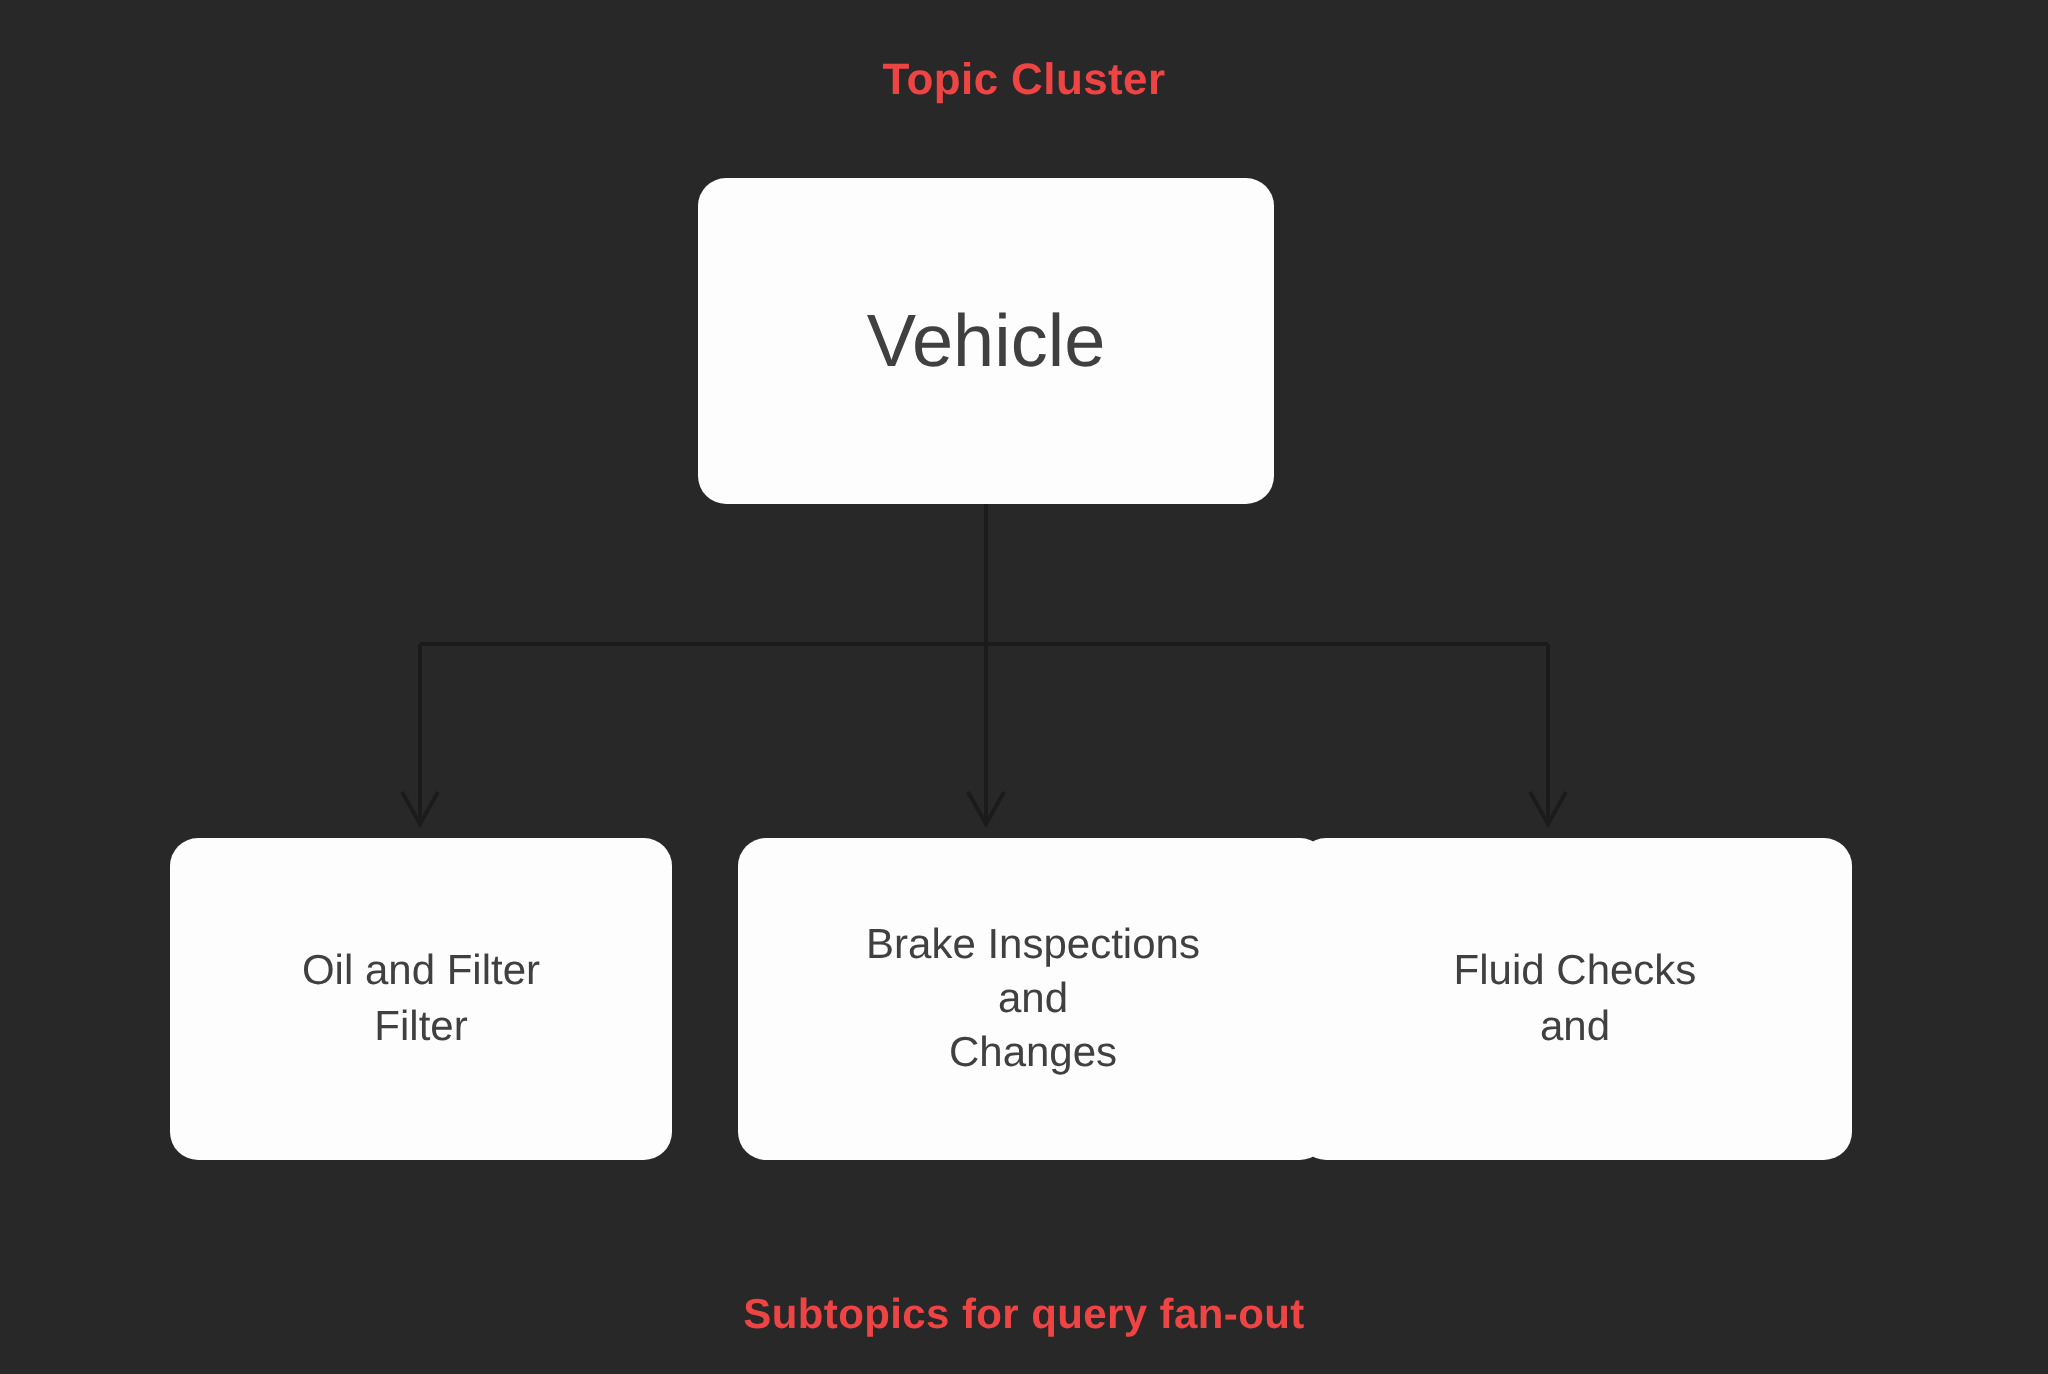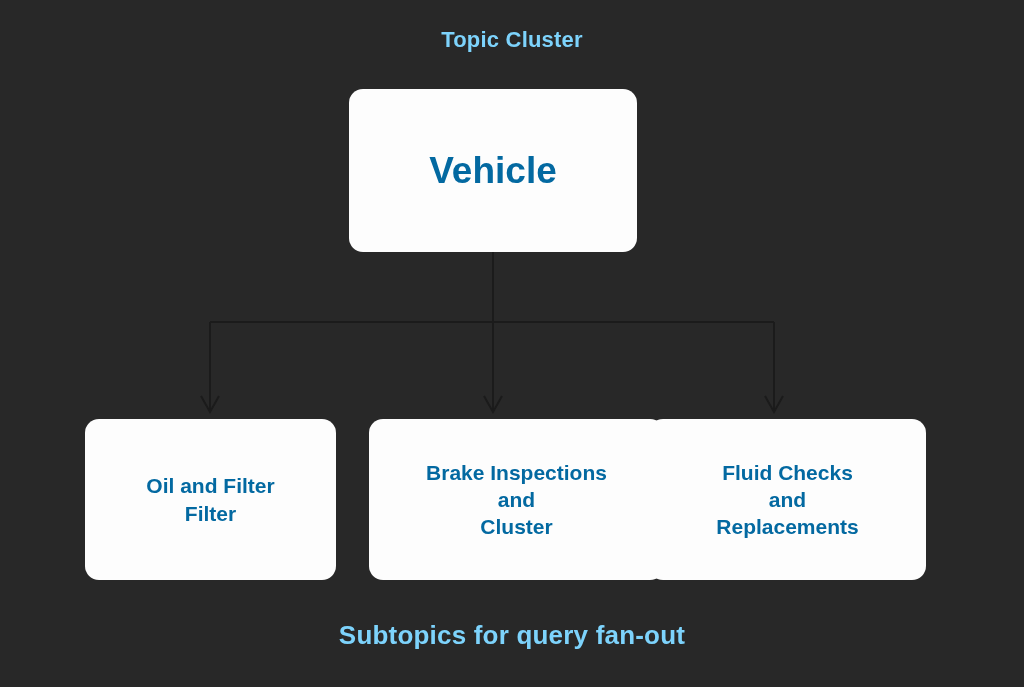--- a/index.html
+++ b/index.html
@@ -19,46 +19,46 @@
     background: #282828;
     overflow: hidden;
   }
 
   
   .caption {
     position: absolute;
     left: 0;
     width: 1024px;
     text-align: center;
-    color: #7dd3fc;
+    color: #ef4444;
     font-weight: bold;
     letter-spacing: 0.2px;
     white-space: nowrap;
   }
   #title-caption {
     top: 27px;
     font-size: 22px;
   }
   #footer-caption {
-    top: 620px;
-    font-size: 26px;
+    top: 646px;
+    font-size: 21px;
   }
 
   
   .node {
     position: absolute;
     background: #fdfdfd;
     border-radius: 14px;
     box-sizing: border-box;
     display: flex;
     align-items: center;
     justify-content: center;
     text-align: center;
-    color: #0369a1;
-    font-weight: bold;
+    color: #404040;
+    font-weight: normal;
     line-height: 1.22;
     padding: 6px 10px;
   }
 
   #root-node {
     left: 349px;
     top: 89px;
     width: 288px;
     height: 163px;
     font-size: 37px;
@@ -118,27 +118,26 @@
     <span>
       <span>Oil and Filter</span><br>
       <span>Filter</span>
     </span>
   </div>
 
   <div class="node child-node" id="child-node-1">
     <span>
       <span>Brake Inspections</span><br>
       <span>and</span><br>
-      <span>Cluster</span>
+      <span>Changes</span>
     </span>
   </div>
 
   <div class="node child-node" id="child-node-2">
     <span>
       <span>Fluid Checks</span><br>
       <span>and</span><br>
-      <span>Replacements</span>
     </span>
   </div>
 
   <div class="caption" id="footer-caption">Subtopics for query fan-out</div>
 
 </div>
 
 </body></html>

